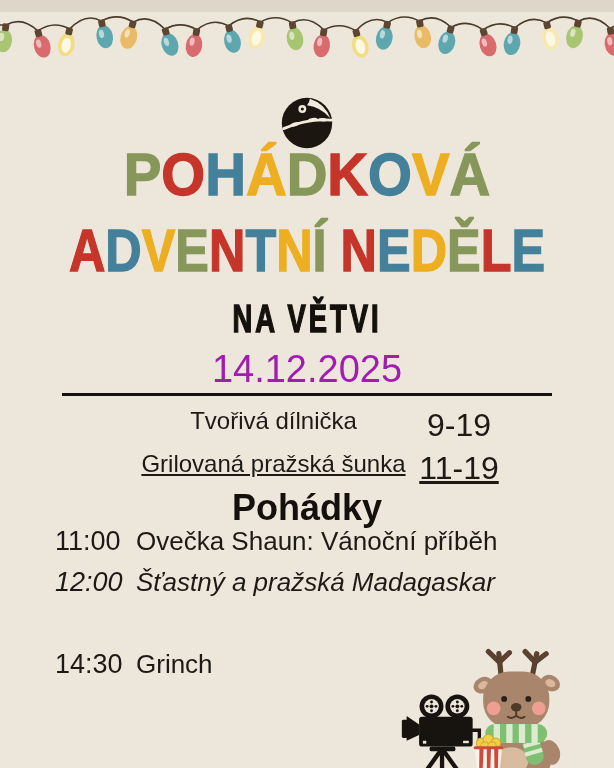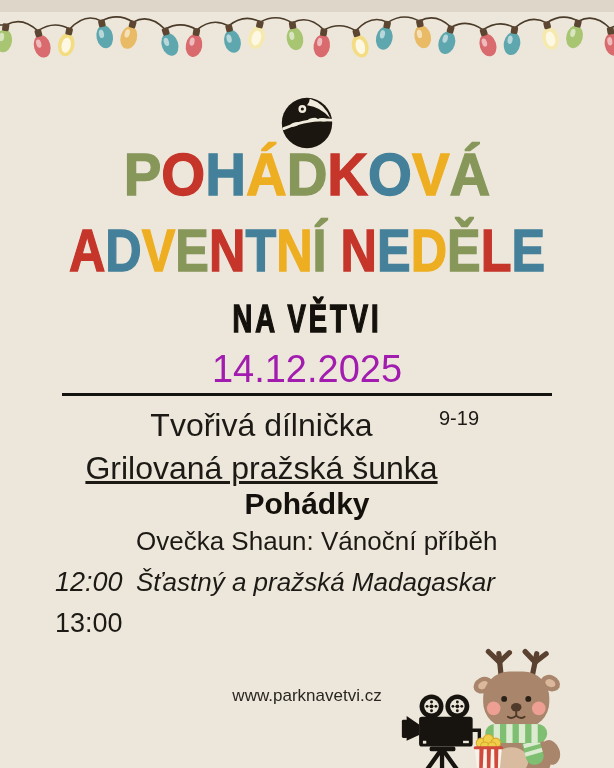--- a/index.html
+++ b/index.html
@@ -13,24 +13,24 @@
   .logo{position:absolute;left:279px;top:83px;width:56px;height:56px;}
   .logo svg{width:100%;height:100%;}
   .title-line{position:absolute;left:0;width:614px;text-align:center;line-height:1;white-space:nowrap;}
   .title1{top:133px;font-size:60px;font-weight:bold;-webkit-text-stroke:1.3px currentColor;transform:scaleX(.94);transform-origin:center;}
   .title2{top:209px;font-size:60px;font-weight:bold;-webkit-text-stroke:1.3px currentColor;transform:scaleX(.84);transform-origin:center;}
   .title1 span,.title2 span{-webkit-text-stroke:1.3px currentColor;}
   .title3{top:288px;font-size:37px;font-weight:bold;color:#14110c;-webkit-text-stroke:1.4px #14110c;
           letter-spacing:4px;transform:scale(.74,1.06);transform-origin:center;}
   .date{position:absolute;left:0;top:336px;width:614px;text-align:center;font-size:38px;color:#a21caf;}
   .rule{position:absolute;left:62px;top:381px;width:490px;height:3px;background:#15130f;}
-  .info-label{position:absolute;left:64px;width:395px;text-align:center;font-size:32px;color:#1d1a16;}
-  .info-hours{position:absolute;left:413px;width:92px;text-align:center;font-size:20px;color:#1d1a16;}
+  .info-label{position:absolute;left:76px;width:395px;text-align:center;font-size:24px;color:#1d1a16;}
+  .info-hours{position:absolute;left:413px;width:92px;text-align:center;font-size:32px;color:#1d1a16;}
   .r1{top:395px;} .r2{top:438px;text-decoration:underline;}
-  .heading{position:absolute;left:0;top:475px;width:614px;text-align:center;font-size:30px;font-weight:bold;color:#14110c;}
+  .heading{position:absolute;left:0;top:475px;width:614px;text-align:center;font-size:36px;font-weight:bold;color:#14110c;}
   .sched-time{position:absolute;left:55px;font-size:27px;color:#1d1a16;}
   .sched-title{position:absolute;left:136px;font-size:26px;color:#1d1a16;white-space:nowrap;}
   .s1{top:514px;} .s2{top:555px;font-style:italic;} .s3{top:596px;} .s4{top:637px;}
   .website{position:absolute;left:0;top:674px;width:614px;text-align:center;font-size:17px;color:#2a2622;}
   .camera{position:absolute;left:399px;top:680px;width:88px;height:88px;}
   .reindeer{position:absolute;left:459px;top:629px;width:126px;height:142px;}
   .camera svg,.reindeer svg{width:100%;height:100%;display:block;}
 </style>
 </head>
 <body>
@@ -157,29 +157,31 @@
   <div class="title-line title1"><span style="color: rgb(135, 151, 90);">P</span><span style="color: rgb(197, 53, 42);">O</span><span style="color: rgb(68, 128, 154);">H</span><span style="color: rgb(238, 174, 34);">Á</span><span style="color: rgb(135, 151, 90);">D</span><span style="color: rgb(197, 53, 42);">K</span><span style="color: rgb(68, 128, 154);">O</span><span style="color: rgb(238, 174, 34);">V</span><span style="color: rgb(135, 151, 90);">Á</span></div>
   <div class="title-line title2"><span style="color: rgb(197, 53, 42);">A</span><span style="color: rgb(68, 128, 154);">D</span><span style="color: rgb(238, 174, 34);">V</span><span style="color: rgb(135, 151, 90);">E</span><span style="color: rgb(197, 53, 42);">N</span><span style="color: rgb(68, 128, 154);">T</span><span style="color: rgb(238, 174, 34);">N</span><span style="color: rgb(135, 151, 90);">Í</span><span> </span><span style="color: rgb(197, 53, 42);">N</span><span style="color: rgb(68, 128, 154);">E</span><span style="color: rgb(238, 174, 34);">D</span><span style="color: rgb(135, 151, 90);">Ě</span><span style="color: rgb(197, 53, 42);">L</span><span style="color: rgb(68, 128, 154);">E</span></div>
   <div class="title-line title3">NA VĚTVI</div>
 
   <div class="date">14.12.2025</div>
   <div class="rule"></div>
 
   <div class="info-label r1">Tvořivá dílnička</div>
   <div class="info-hours r1">9-19</div>
   <div class="info-label r2">Grilovaná pražská šunka</div>
+  <div class="info-hours r2">11-19</div>
 
   <div class="heading">Pohádky</div>
 
+  <div class="sched-time s1">11:00</div>
   <div class="sched-title s1">Ovečka Shaun: Vánoční příběh</div>
   <div class="sched-time s2">12:00</div>
   <div class="sched-title s2">Šťastný a pražská Madagaskar</div>
-  <div class="sched-time s3">13:00</div>
-
-  <div class="website">www.parknavetvi.cz</div>
+  <div class="sched-time s4">14:30</div>
+  <div class="sched-title s4">Grinch</div>
+
 
   <div class="camera">
     <svg viewBox="0 0 90 92">
       <g fill="#17130e">
         <circle cx="33" cy="15" r="12.5"></circle>
         <circle cx="60" cy="15" r="12.5"></circle>
       </g>
       <circle cx="33" cy="15" r="7.6" fill="#ede7db"></circle>
       <circle cx="60" cy="15" r="7.6" fill="#ede7db"></circle>
       <g fill="#17130e">

